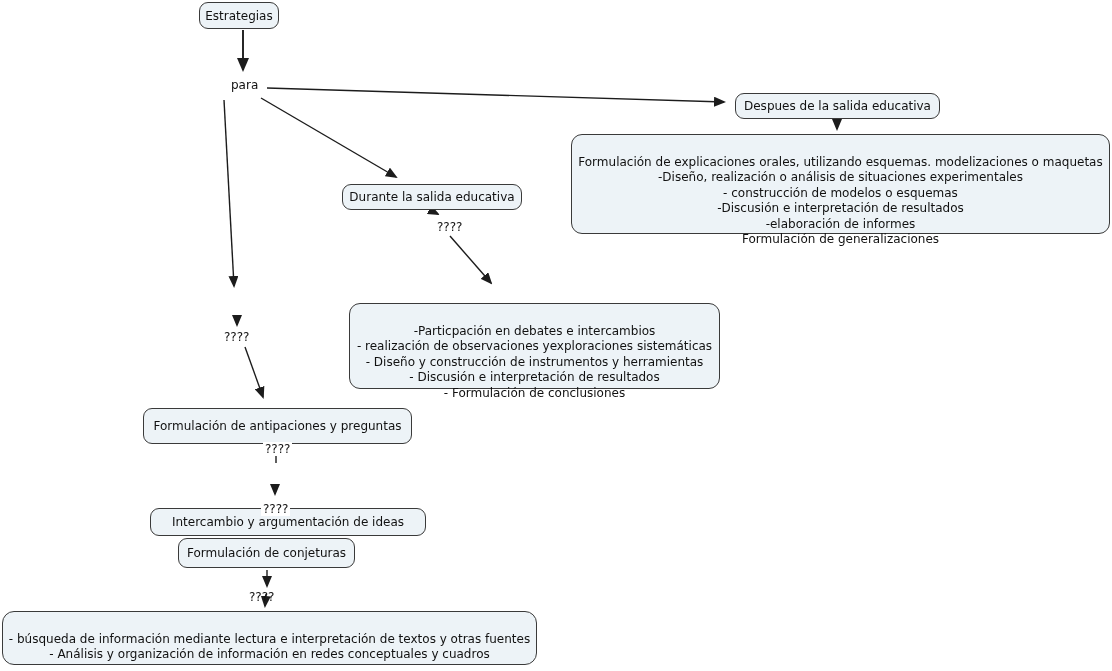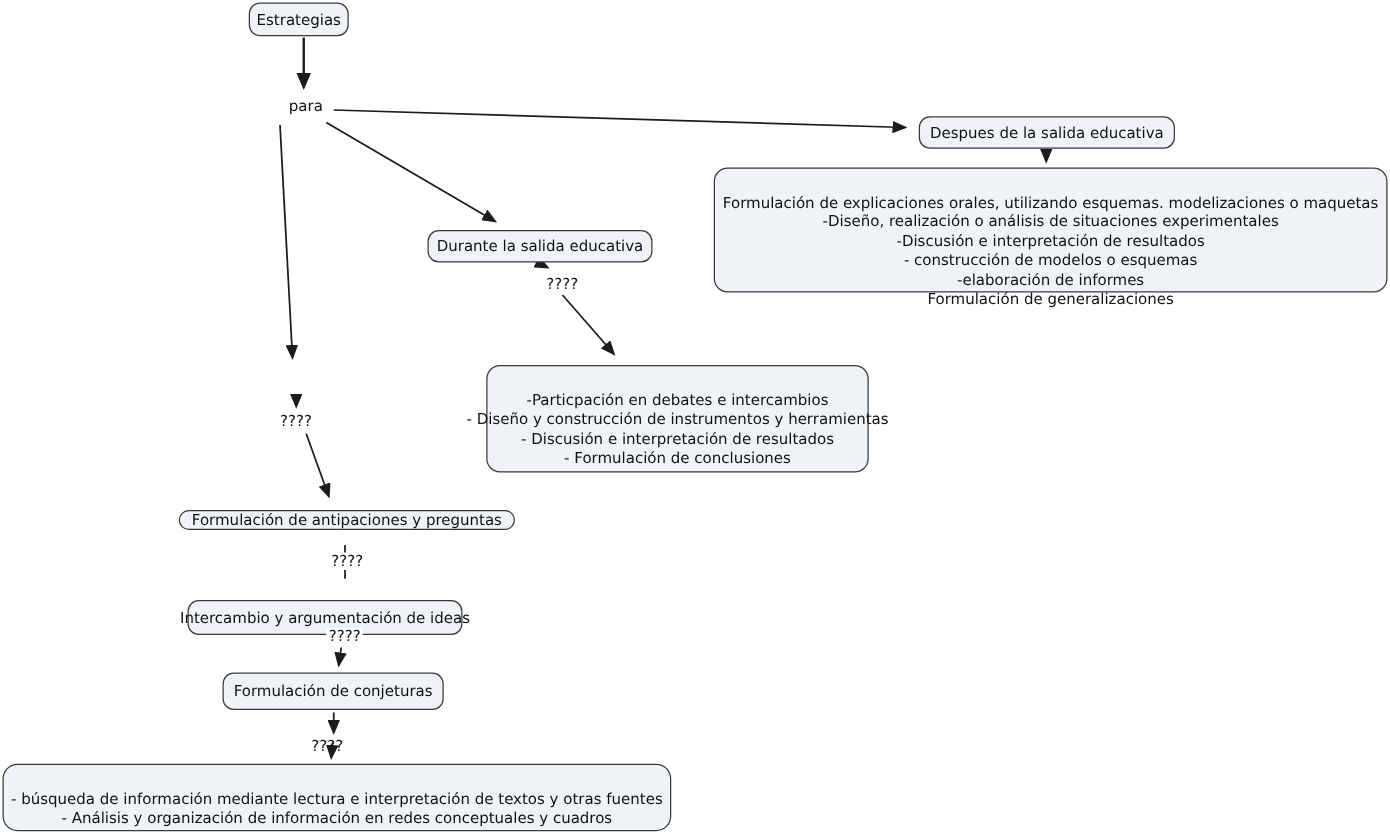--- a/index.html
+++ b/index.html
@@ -91,45 +91,46 @@
 
   <div class="node" style="left:199px; top:2px; width:80px; height:27px;">Estrategias</div>
 
   <div class="link-label" style="left:229px; top:78px;">para</div>
 
   <div class="node" style="left:735px; top:93px; width:205px; height:26px;">Despues de la salida educativa</div>
 
   <div class="node detail-box" style="left:571px; top:134px; width:539px; height:100px;">
     <div class="tline">Formulación de explicaciones orales, utilizando esquemas. modelizaciones o maquetas</div>
     <div class="tline">-Diseño, realización o análisis de situaciones experimentales</div>
+    <div class="tline">- construcción de modelos o esquemas</div>
     <div class="tline">-Discusión e interpretación de resultados</div>
-    <div class="tline">- construcción de modelos o esquemas</div>
     <div class="tline">-elaboración de informes</div>
     <div class="tline">Formulación de generalizaciones</div>
   </div>
 
   <div class="node" style="left:342px; top:184px; width:180px; height:26px;">Durante la salida educativa</div>
 
   <div class="link-label" style="left:435px; top:220px;">????</div>
 
-  <div class="node detail-box" style="left:349px; top:292px; width:306px; height:86px;margin-left:40px;">
+  <div class="node detail-box" style="left:349px; top:303px; width:371px; height:86px;">
     <div class="tline">-Particpación en debates e intercambios</div>
+    <div class="tline">- realización de observaciones yexploraciones sistemáticas</div>
     <div class="tline">- Diseño y construcción de instrumentos y herramientas</div>
     <div class="tline">- Discusión e interpretación de resultados</div>
     <div class="tline">- Formulación de conclusiones</div>
   </div>
 
 
   <div class="link-label" style="left:222px; top:330px;">????</div>
 
-  <div class="node" style="left:143px; top:408px; width:269px; height:16px;">Formulación de antipaciones y preguntas</div>
+  <div class="node" style="left:143px; top:408px; width:269px; height:36px;">Formulación de antipaciones y preguntas</div>
 
   <div class="link-label" style="left:263px; top:442px;">????</div>
 
-  <div class="node" style="left:150px; top:464px; width:220px; height:28px;margin-top:16px;">Intercambio y argumentación de ideas</div>
+  <div class="node" style="left:150px; top:492px; width:276px; height:28px;margin-top:16px;">Intercambio y argumentación de ideas</div>
 
   <div class="link-label" style="left:261px; top:502px;">????</div>
 
   <div class="node" style="left:178px; top:538px; width:177px; height:30px;">Formulación de conjeturas</div>
 
   <div class="link-label transparent" style="left:247px; top:590px;">????</div>
 
   <div class="node detail-box" style="left:2px; top:611px; width:535px; height:54px; border-radius:12px;text-align:right;">
     <div class="tline">- búsqueda de información mediante lectura e interpretación de textos y otras fuentes</div>
     <div class="tline">- Análisis y organización de información en redes conceptuales y cuadros</div>

